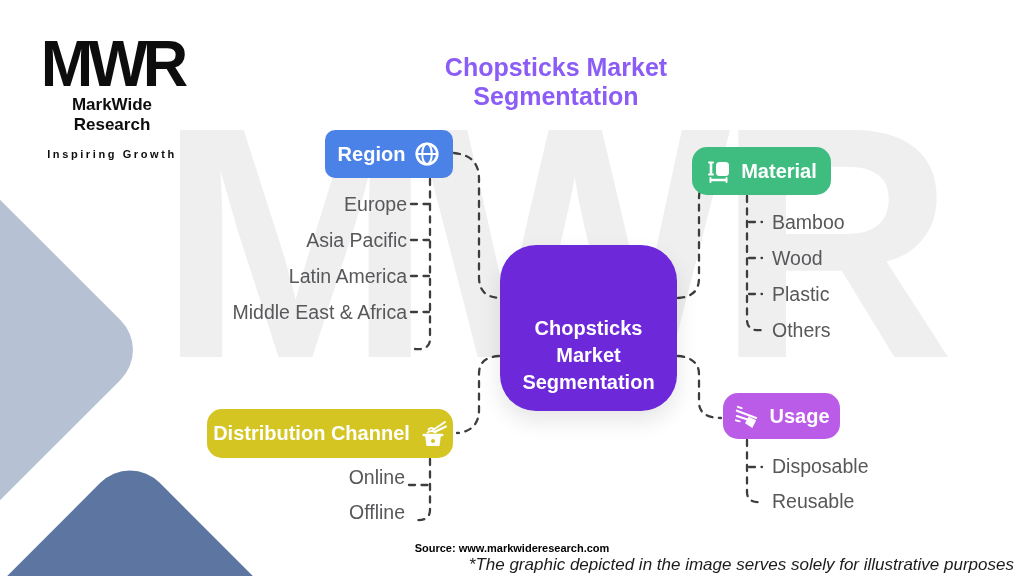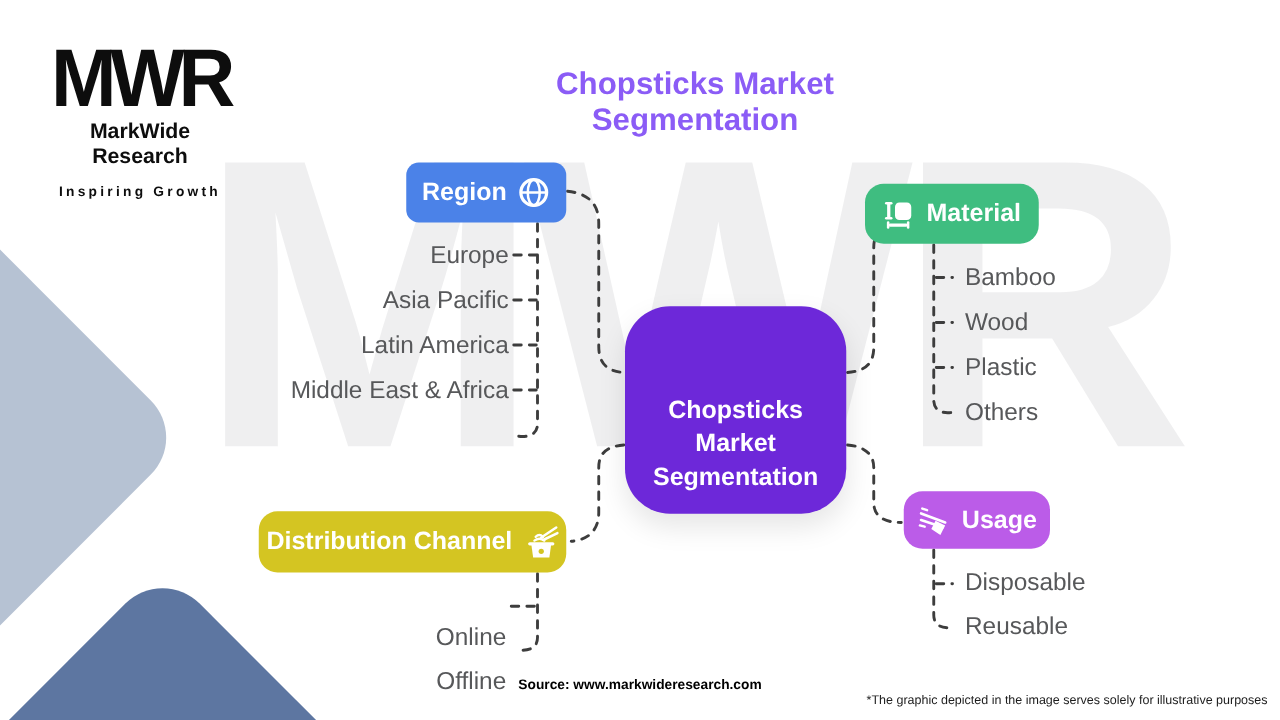--- a/index.html
+++ b/index.html
@@ -44,26 +44,26 @@
   .pill-material{left:692px;top:147px;width:139px;height:48px;background:#3fbd80;}
   .pill-distribution{left:207px;top:409px;width:246px;height:49px;background:#d4c522;}
   .pill-usage{left:723px;top:393px;width:117px;height:46px;background:#bb5ce8;}
   .pill svg{display:block;}
   
   .list{position:absolute;color:#57585a;font-size:19.5px;z-index:3;}
   .list .li{display:flex;align-items:center;}
   .list.align-right .li{justify-content:flex-end;}
   .list-region{right:617px;top:186px;}   .list-region .li{height:36px;}
   .list-material{left:772px;top:204px;}  .list-material .li{height:36px;}
-  .list-distribution{right:619px;top:493px;} .list-distribution .li{height:35px;}
+  .list-distribution{right:619px;top:460px;} .list-distribution .li{height:35px;}
   .list-usage{left:772px;top:449px;}     .list-usage .li{height:35px;}
   
   .source{position:absolute;left:340px;top:542px;width:344px;text-align:center;
     font-size:11px;font-weight:bold;color:#000;z-index:3;}
-  .disclaimer{position:absolute;right:10px;top:555px;font-size:10px;color:#1c1c1c;z-index:3;}
+  .disclaimer{position:absolute;right:10px;top:555px;font-size:17px;color:#1c1c1c;z-index:3;font-style:italic;}
 </style>
 </head>
 <body>
 
 <div class="canvas">
 
   <div class="shape shape-light"></div>
   <div class="shape shape-dark"></div>
 
   <div class="watermark">MWR</div>

